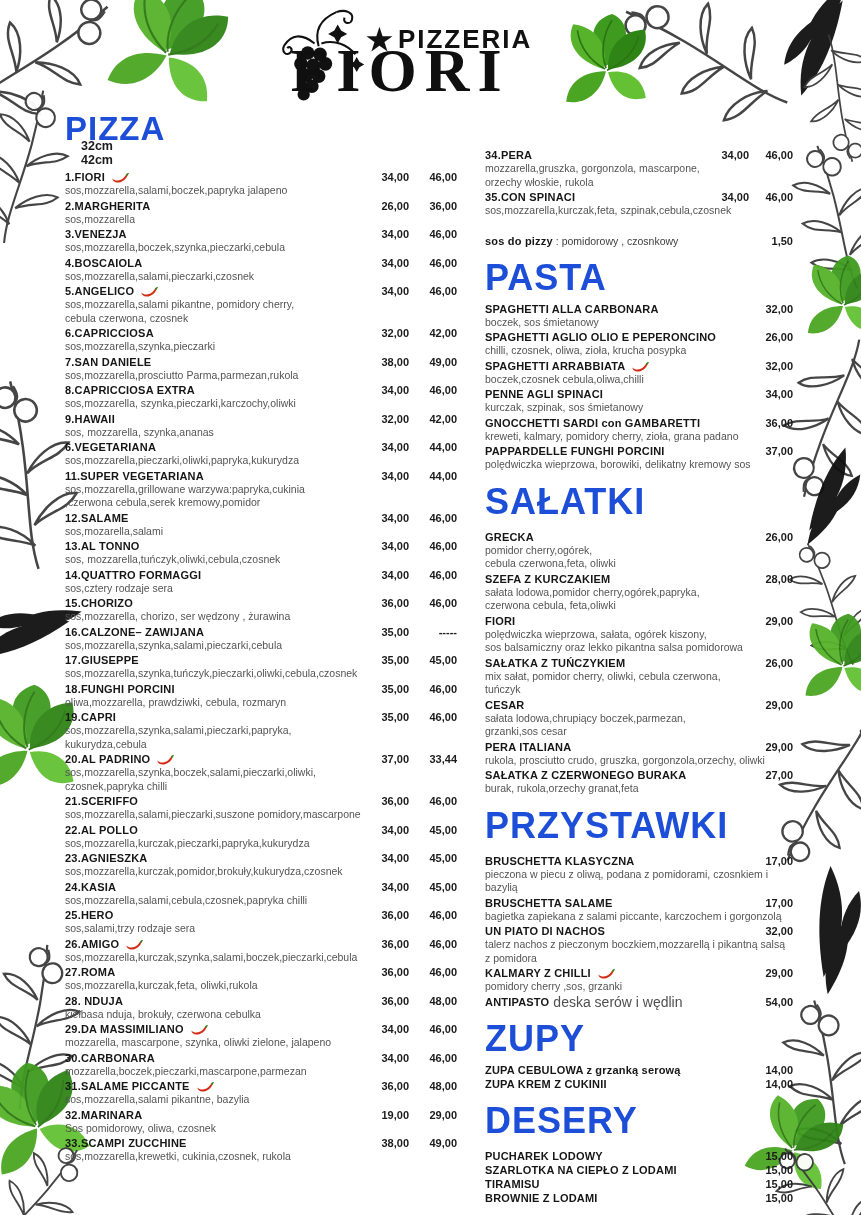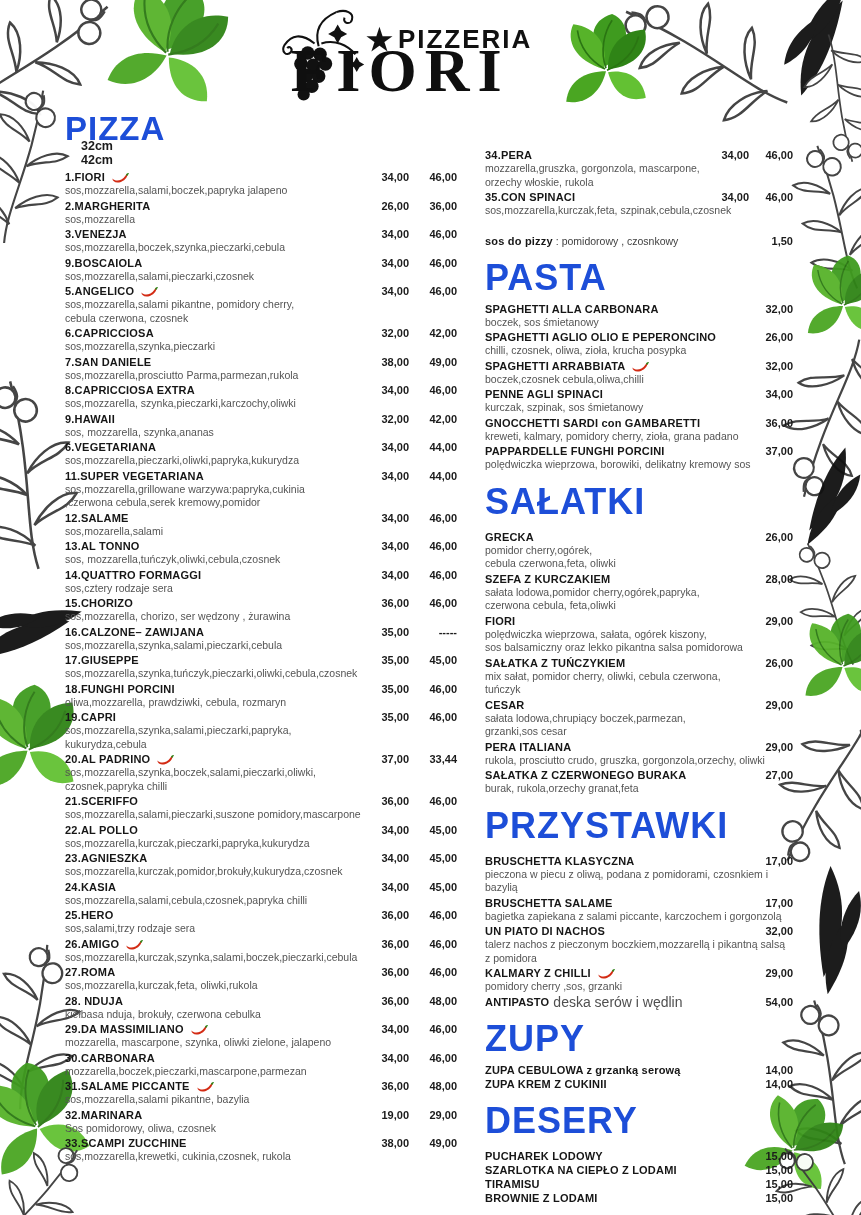--- a/index.html
+++ b/index.html
@@ -238,21 +238,21 @@
 
             <span class="sp"></span>
             <span class="price">34,00</span>
             <span class="price">46,00</span>
           </div>
           <div class="desc">sos,mozzarella,boczek,szynka,pieczarki,cebula</div>
         </div>
 
         <div class="item">
           <div class="row">
-            <span class="iname">9.BOSCAIOLA</span>
+            <span class="iname">4.BOSCAIOLA</span>
 
             <span class="sp"></span>
             <span class="price">34,00</span>
             <span class="price">46,00</span>
           </div>
           <div class="desc">sos,mozzarella,salami,pieczarki,czosnek</div>
         </div>
 
         <div class="item">
           <div class="row">

